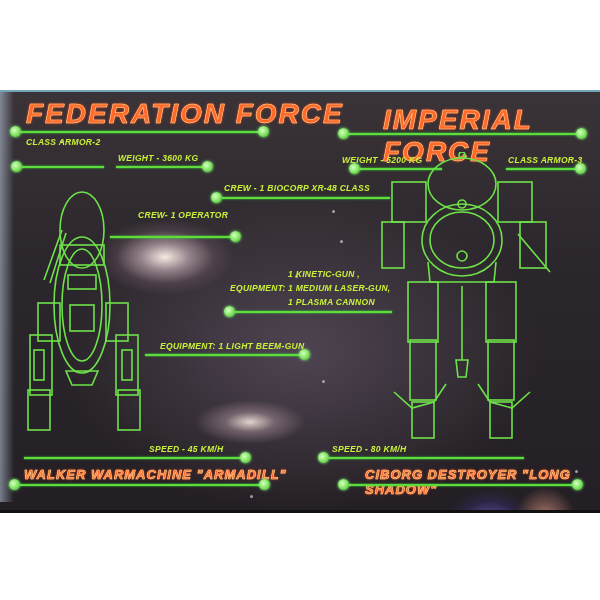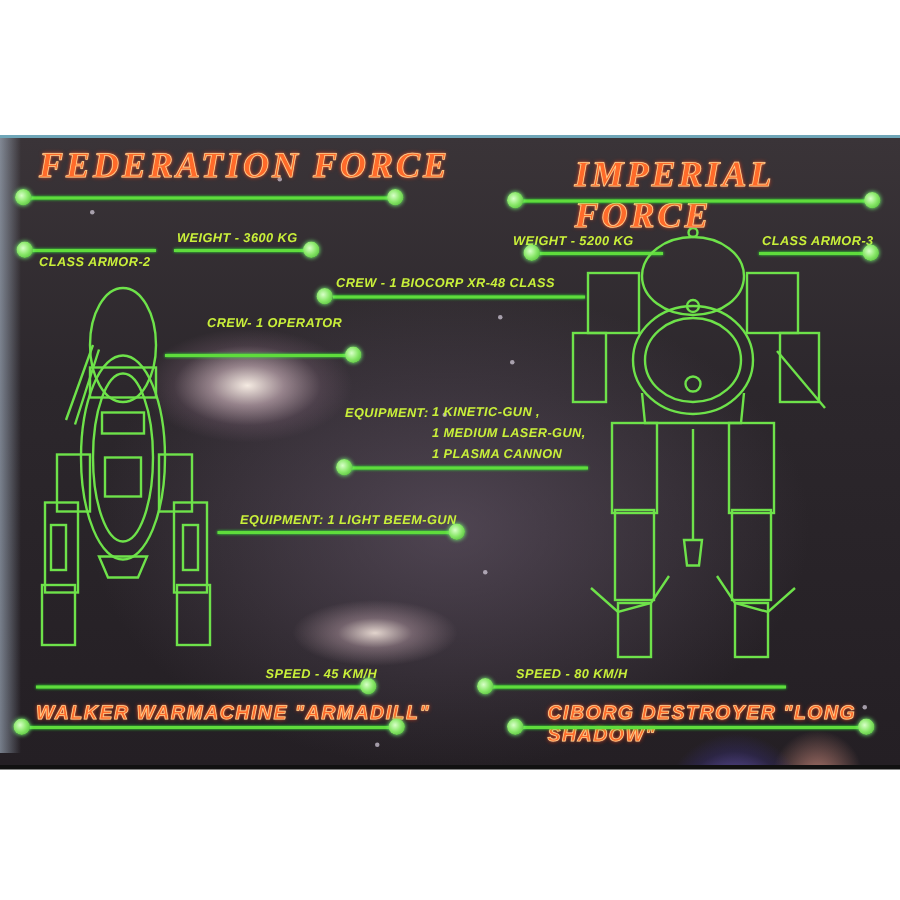--- a/index.html
+++ b/index.html
@@ -20,21 +20,21 @@
     border-bottom:3px solid #111;
   }
   .left-edge { position:absolute; left:0; top:92px; width:14px; height:410px;
     background:linear-gradient(90deg, rgba(200,220,240,0.5), rgba(0,0,0,0)); }
   .star { position:absolute; width:3px; height:3px; border-radius:50%; background:#d8d0e0; opacity:.7; }
   .title {
     position:absolute; font-weight:bold; font-style:italic; color:#ff6a2a;
     letter-spacing:2px; text-shadow:0 0 1px #ffd0a0, 0 0 3px #ff3a10;
     -webkit-text-stroke:0.5px #ffcf8a;
   }
-  .big { font-size:24px;font-family:Liberation Serif, serif; }
+  .big { font-size:28px; }
   .name { font-size:13px; letter-spacing:1px; }
   .spec {
     position:absolute; color:#c9f03a; font-size:8.5px; font-weight:bold; font-style:italic;
     letter-spacing:0.3px; white-space:nowrap; text-transform:uppercase;
   }
   .line { position:absolute; height:2px; background:#5fdc3c; box-shadow:0 0 2px #3f3; }
   .node {
     position:absolute; width:11px; height:11px; border-radius:50%;
     background:radial-gradient(circle at 40% 40%, #d8ffc8 0%, #8ae86a 45%, #3fae2a 100%);
     box-shadow:0 0 3px #7f7;
@@ -55,36 +55,36 @@
 <div class="star" style="left:322px;top:380px"></div>
 <div class="star" style="left:575px;top:470px"></div>
 <div class="star" style="left:250px;top:495px"></div>
 <div class="star" style="left:295px;top:275px"></div>
 
 <div class="title big" style="left:26px;top:98px">FEDERATION FORCE</div>
 <div class="line" style="left:17px;top:131px;width:246px"></div>
 <div class="node" style="left:10px;top:126px"></div>
 <div class="node" style="left:258px;top:126px"></div>
 
-<div class="spec" style="left:26px;top:169px">CLASS ARMOR-2</div>
+<div class="spec" style="left:26px;top:137px">CLASS ARMOR-2</div>
 <div class="line" style="left:18px;top:166px;width:86px"></div>
 <div class="spec" style="left:118px;top:153px">WEIGHT - 3600 KG</div>
 <div class="line" style="left:116px;top:166px;width:90px"></div>
 <div class="node" style="left:11px;top:161px"></div>
 <div class="node" style="left:202px;top:161px"></div>
 
 <div class="spec" style="left:138px;top:210px">CREW- 1 OPERATOR</div>
 <div class="line" style="left:110px;top:236px;width:124px"></div>
 <div class="node" style="left:230px;top:231px"></div>
 
 <div class="spec" style="left:160px;top:341px">EQUIPMENT: 1 LIGHT BEEM-GUN</div>
 <div class="line" style="left:145px;top:354px;width:160px"></div>
 <div class="node" style="left:299px;top:349px"></div>
 
-<div class="spec" style="left:177px;top:444px">SPEED - 45 KM/H</div>
+<div class="spec" style="left:149px;top:444px">SPEED - 45 KM/H</div>
 <div class="line" style="left:24px;top:457px;width:220px"></div>
 <div class="node" style="left:240px;top:452px"></div>
 
 <div class="title name" style="left:24px;top:467px">WALKER WARMACHINE "ARMADILL"</div>
 <div class="line" style="left:16px;top:484px;width:248px"></div>
 <div class="node" style="left:9px;top:479px"></div>
 <div class="node" style="left:259px;top:479px"></div>
 
 <div class="title big" style="left:383px;top:104px">IMPERIAL FORCE</div>
 <div class="line" style="left:346px;top:133px;width:236px"></div>
@@ -95,28 +95,28 @@
 <div class="line" style="left:356px;top:168px;width:86px"></div>
 <div class="node" style="left:349px;top:163px"></div>
 <div class="spec" style="left:508px;top:155px">CLASS ARMOR-3</div>
 <div class="line" style="left:506px;top:168px;width:74px"></div>
 <div class="node" style="left:575px;top:163px"></div>
 
 <div class="spec" style="left:224px;top:183px">CREW - 1 BIOCORP XR-48 CLASS</div>
 <div class="line" style="left:222px;top:197px;width:168px"></div>
 <div class="node" style="left:211px;top:192px"></div>
 
-<div class="spec" style="left:230px;top:270px">EQUIPMENT:</div>
+<div class="spec" style="left:230px;top:283px">EQUIPMENT:</div>
 <div class="spec" style="left:288px;top:269px">1 KINETIC-GUN ,</div>
 <div class="spec" style="left:288px;top:283px">1 MEDIUM LASER-GUN,</div>
 <div class="spec" style="left:288px;top:297px">1 PLASMA CANNON</div>
 <div class="line" style="left:232px;top:311px;width:160px"></div>
 <div class="node" style="left:224px;top:306px"></div>
 
-<div class="spec" style="left:344px;top:444px">SPEED - 80 KM/H</div>
+<div class="spec" style="left:332px;top:444px">SPEED - 80 KM/H</div>
 <div class="line" style="left:328px;top:457px;width:196px"></div>
 <div class="node" style="left:318px;top:452px"></div>
 
 <div class="title name" style="left:365px;top:467px">CIBORG  DESTROYER "LONG SHADOW"</div>
 <div class="line" style="left:345px;top:484px;width:232px"></div>
 <div class="node" style="left:338px;top:479px"></div>
 <div class="node" style="left:572px;top:479px"></div>
 
 <div class="mech" style="left:22px;top:185px;width:140px;height:255px">
   <svg viewBox="0 0 140 255" fill="none" stroke="#6ee24a" stroke-width="1.6">

